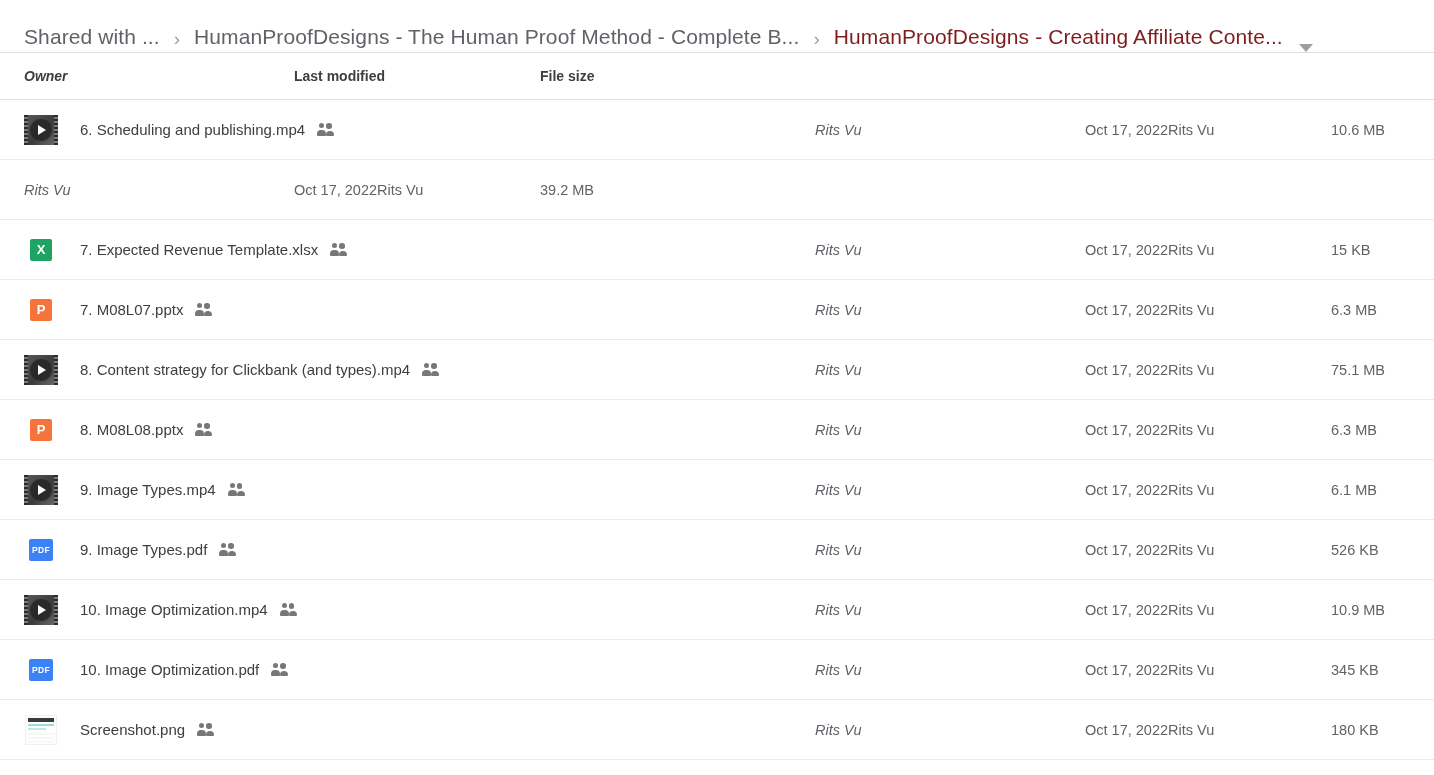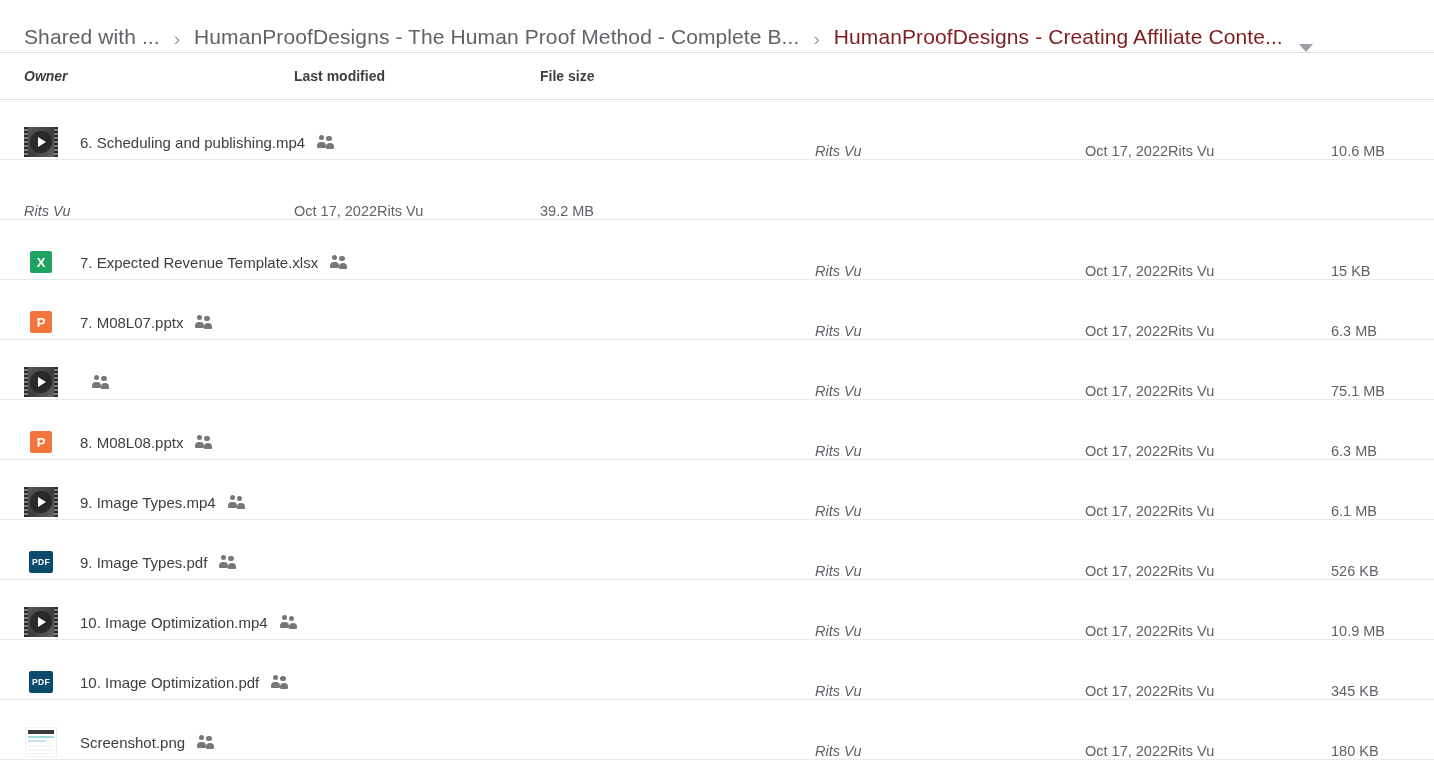--- a/index.html
+++ b/index.html
@@ -92,21 +92,21 @@
   .c-name     { width: 791px; flex: 0 0 791px; display: flex; align-items: center; }
   .c-owner    { width: 270px; flex: 0 0 270px; font-style: italic; }
   .c-modified { width: 246px; flex: 0 0 246px; }
   .c-size     { flex: 1 1 auto; }
 
   
   .file-list { width: 100%; }
   .file-row {
     height: 60px;
     display: flex;
-    align-items: flex-end;
+    align-items: center;
     padding: 0 22px 0 24px;
     border-bottom: 1px solid #e8eaed;
     font-size: 14.5px;
     color: #3c4043;
     cursor: pointer;
   }
   .file-name-text { color: #3c4043; font-size: 15px; white-space: nowrap; }
   .owner-text, .modified-text, .size-text { color: #5f6368; font-size: 14.5px; white-space: nowrap; margin-top: 20px; }
 
   
@@ -166,21 +166,21 @@
     background: #f4743b;
     color: #fff;
     font-size: 13px;
     font-weight: bold;
     display: flex; align-items: center; justify-content: center;
     border-radius: 2px;
   }
   
   .icon-pdf {
     width: 24px; height: 22px;
-    background: #0c4a6e;
+    background: #3b82f6;
     color: #fff;
     font-size: 8.5px;
     font-weight: bold;
     letter-spacing: .3px;
     display: flex; align-items: center; justify-content: center;
     border-radius: 2px;
   }
   
   .icon-img {
     width: 32px; height: 30px;
@@ -307,20 +307,21 @@
       <div class="c-name">
         <span class="ftype-icon">
           <span class="icon-video">
             <span class="strip-l"></span>
             <span class="strip-r"></span>
             <span class="play-circle">
               <span class="play-tri"></span>
             </span>
           </span>
         </span>
+        <span class="file-name-text">8. Content strategy for Clickbank (and types).mp4</span>
         <span class="shared-icon">
           <span class="h1"></span>
           <span class="h2"></span>
           <span class="b1"></span>
           <span class="b2"></span>
         </span>
       </div>
       <div class="c-owner"><span class="owner-text">Rits Vu</span></div>
       <div class="c-modified"><span class="modified-text">Oct 17, 2022</span><span class="modified-text mod-user">Rits Vu</span></div>
       <div class="c-size"><span class="size-text">75.1 MB</span></div>

